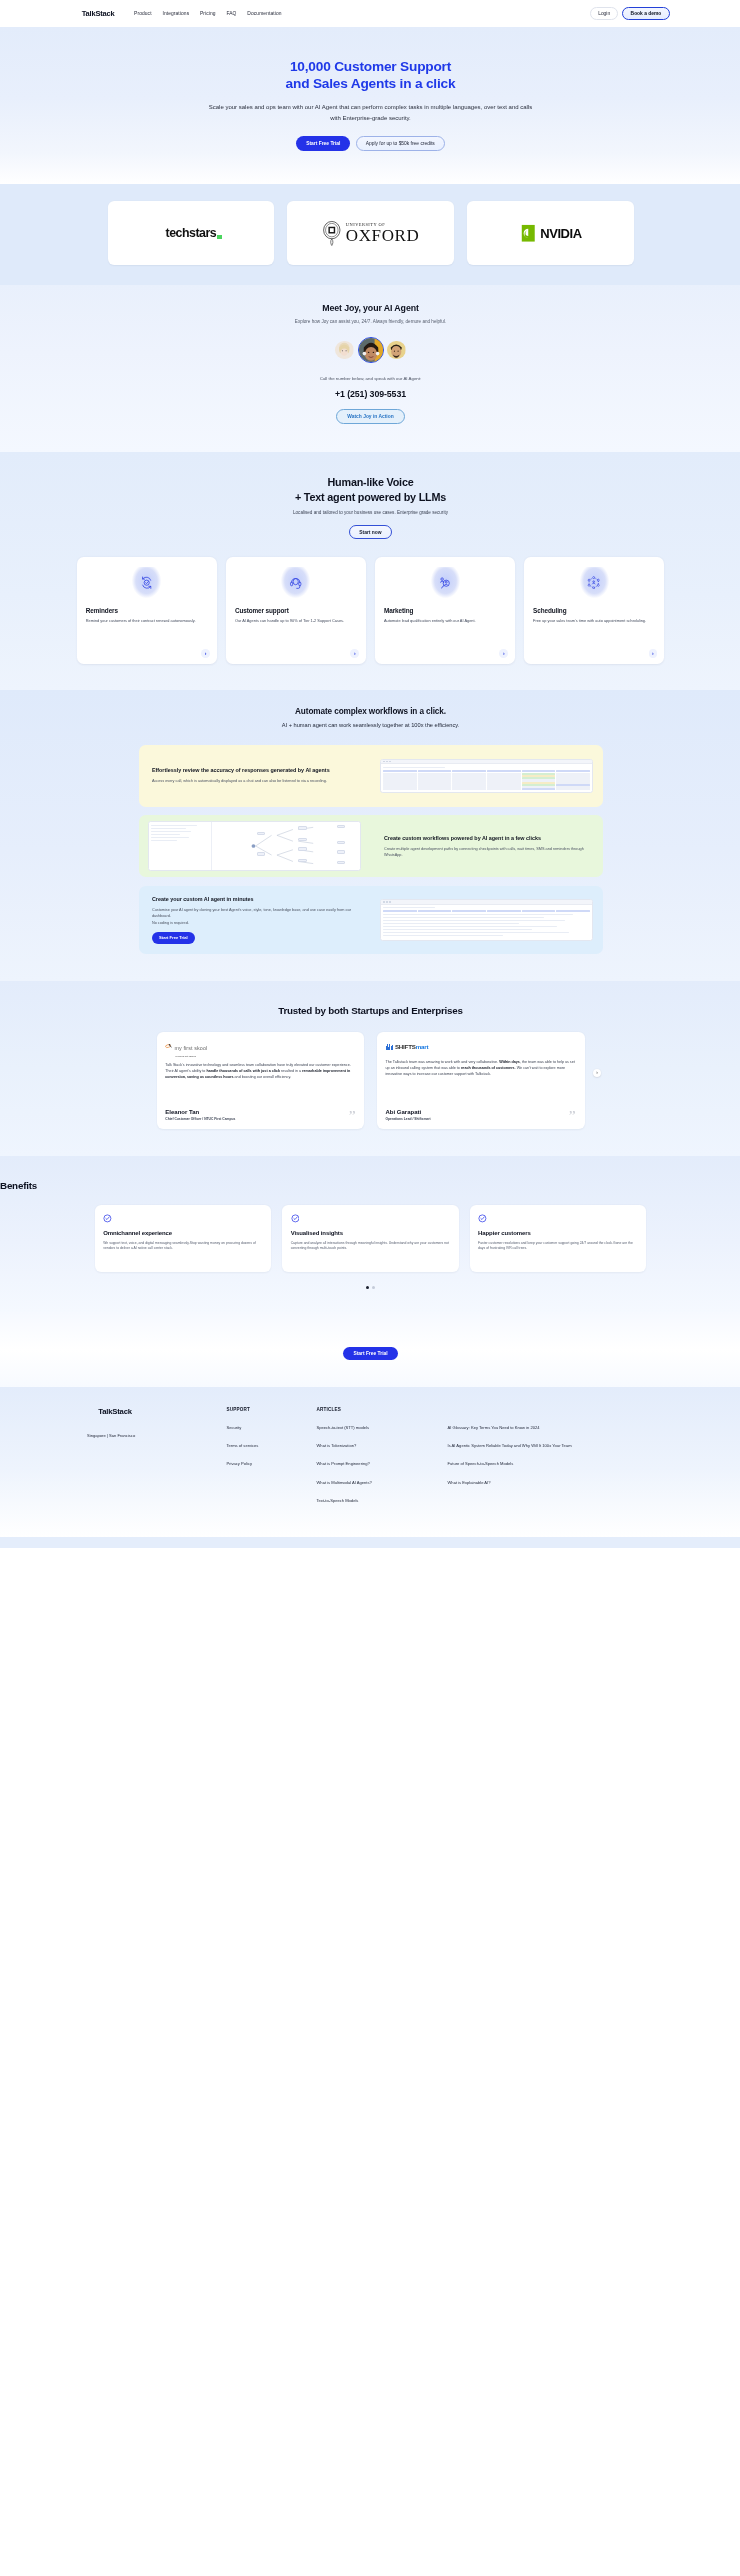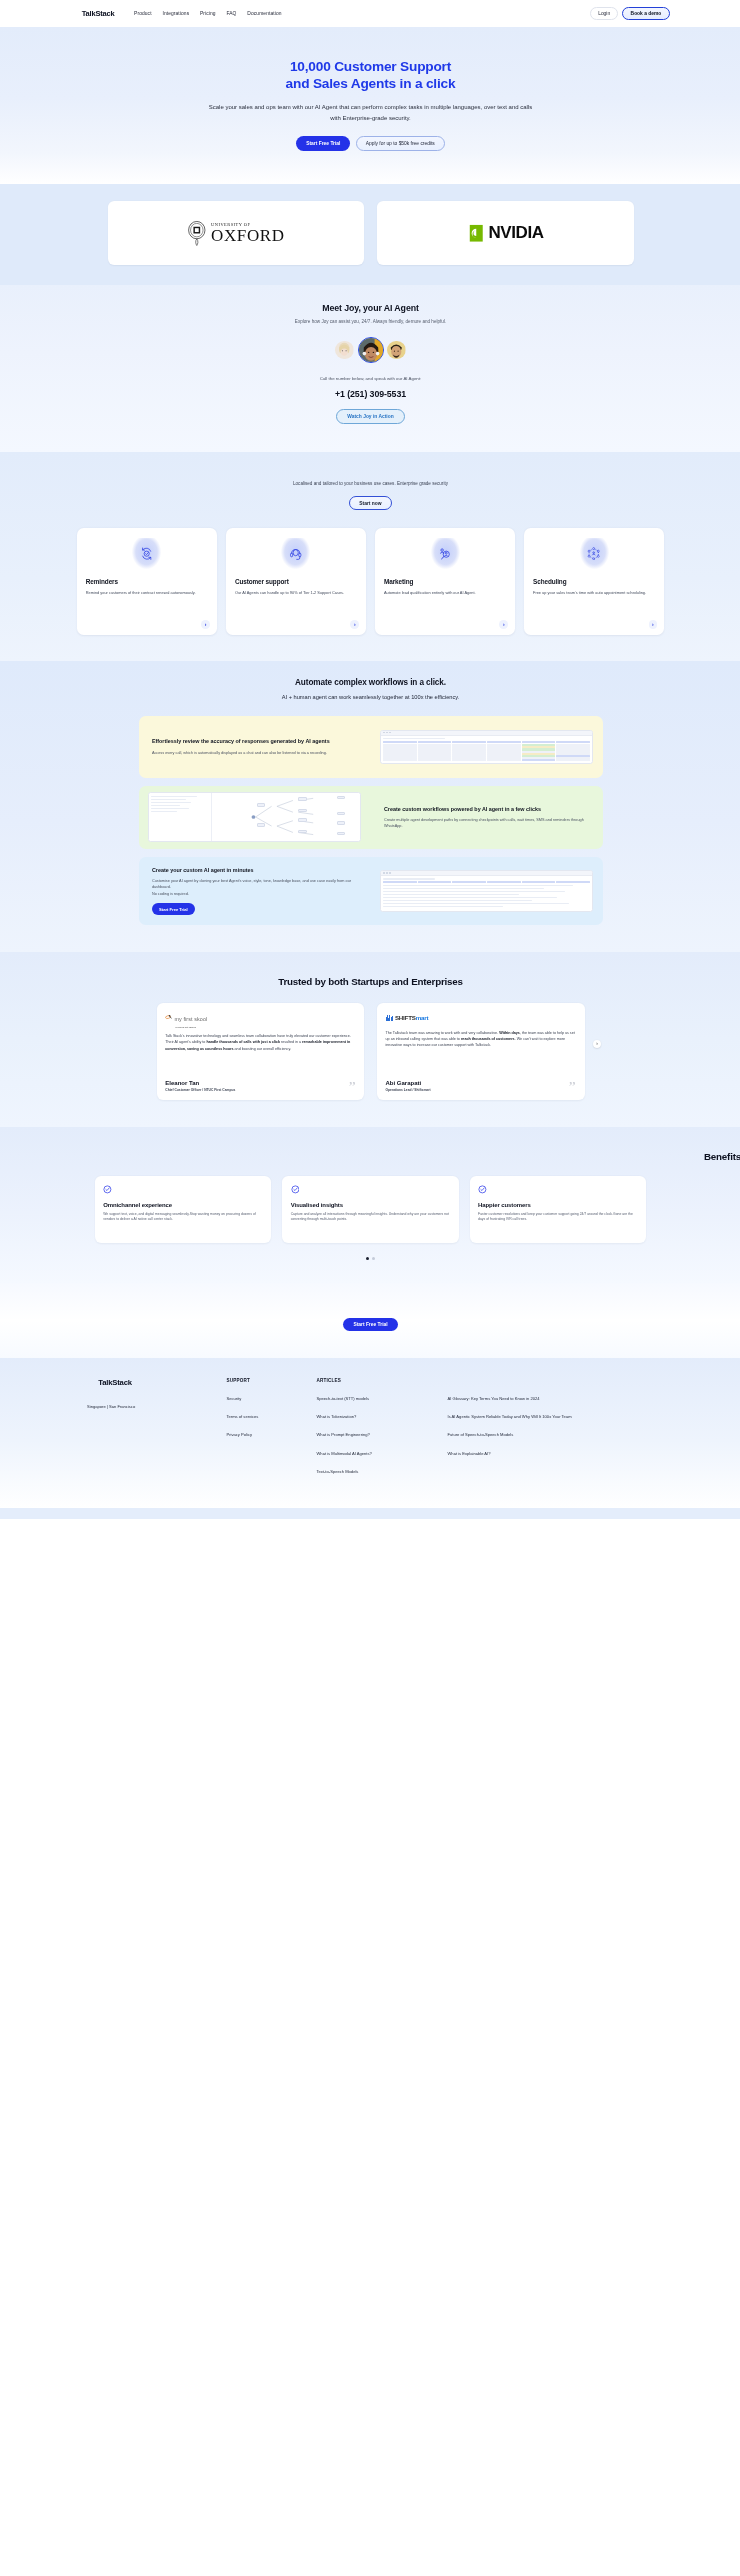--- a/index.html
+++ b/index.html
@@ -67,21 +67,21 @@
   .lg-techstars::after {
     content:""; position:absolute; right:-5.7px; bottom:1px; width:4.6px; height:4.6px; background:#4bd55f;
   }
   .lg-oxford { display:flex; align-items:center; gap:4.6px; }
   .ox-crest { width:19.6px; height:26px; }
   .ox-txt { text-align:left; }
   .ox-top { font-family:"Liberation Serif", serif; font-size:4.4px; letter-spacing:0.5px; color:#1b1b1b; }
   .ox-big { font-family:"Liberation Serif", serif; font-size:17px; letter-spacing:0.6px; color:#111; line-height:1.05; }
   .lg-nvidia { display:flex; align-items:center; gap:3.1px; }
   .nv-mark { width:18.5px; height:18.5px; }
-  .nv-txt { font-size:17px; font-weight:800; letter-spacing:-0.4px; color:#0b0b0b; }
+  .nv-txt { font-size:13px; font-weight:800; letter-spacing:-0.4px; color:#0b0b0b; }
 
   
   .joy {
     background:linear-gradient(180deg,#e9f0fc 0%, #eef3fd 40%, #f4f8ff 100%);
     padding:17.5px 0 28px; text-align:center;
   }
   .joy h2 { font-size:8.8px; font-weight:800; color:#0e1220; letter-spacing:-0.1px; }
   .joy .sub { margin-top:6.2px; font-size:4.6px; color:#555c6c; }
   .avatars { margin-top:13.4px; display:flex; justify-content:center; align-items:center; gap:3.6px; }
   .av { width:18.5px; height:18.5px; border-radius:50%; overflow:hidden; }
@@ -178,21 +178,21 @@
   .tst-role { margin-top:1.5px; font-size:3.3px; font-weight:600; color:#3d4454; }
   .quote-mark { font-size:15.5px; line-height:.6; color:#c9ccd4; font-family:"Liberation Serif", serif; }
   .tst-arrow {
     position:absolute; right:140px; top:50%; width:8.2px; height:8.2px; border-radius:50%;
     background:#fff; box-shadow:0 0.5px 1.5px rgba(0,0,0,.16);
     display:flex; align-items:center; justify-content:center; font-size:4.6px; color:#333; cursor:pointer;
   }
 
   
   .ben { background:linear-gradient(180deg,#e3ecfb 0%, #ecf2fd 55%, #f5f9ff 100%); padding:24px 0 23px; }
-  .ben h2 { text-align:right; font-size:9.8px; font-weight:800; color:#0d1120; letter-spacing:-0.2px; }
+  .ben h2 { text-align:left; font-size:9.8px; font-weight:800; color:#0d1120; letter-spacing:-0.2px; }
   .ben-row { margin:14.4px auto 0; width:551px; display:flex; gap:11.3px; }
   .ben-card {
     flex:1; background:#fff; border-radius:6.2px; padding:8.8px 8.2px 9.3px; min-height:67px;
     box-shadow:0 0.5px 2.1px rgba(20,30,70,.06);
   }
   .ben-ico { width:8.8px; height:8.8px; margin-bottom:5.7px; }
   .ben-title { font-size:6px; font-weight:700; color:#0e1220; letter-spacing:-0.1px; }
   .ben-desc { margin-top:4.1px; font-size:3.4px; line-height:1.68; color:#5a6172; }
   .dots { margin-top:13.4px; display:flex; justify-content:center; gap:3.6px; }
   .dot { width:3.1px; height:3.1px; border-radius:50%; background:#c4cbd9; cursor:pointer; }
@@ -253,20 +253,23 @@
   <p>Scale your sales and ops team with our AI Agent that can perform complex tasks in multiple languages, over text and calls with Enterprise-grade security.</p>
   <div class="hero-ctas">
     <button class="btn-primary">Start Free Trial</button>
     <button class="btn-ghost">Apply for up to $50k free credits</button>
   </div>
 </section>
 
 <section class="logos">
   <div class="logos-row">
     <div class="logo-card">
+      <span class="lg-techstars">techstars</span>
+    </div>
+    <div class="logo-card">
       <div class="lg-oxford">
         <svg class="ox-crest" viewBox="0 0 40 54">
           <ellipse cx="20" cy="21" rx="17" ry="18" fill="none" stroke="#1a1a1a" stroke-width="1.4"></ellipse>
           <ellipse cx="20" cy="21" rx="13" ry="14" fill="none" stroke="#1a1a1a" stroke-width="1"></ellipse>
           <rect x="13" y="14" width="14" height="14" fill="#1a1a1a"></rect>
           <rect x="16" y="17" width="8" height="8" fill="#fff"></rect>
           <path d="M20 39 C16 44 18 50 20 53 C22 50 24 44 20 39 Z" fill="none" stroke="#1a1a1a" stroke-width="1.2"></path>
         </svg>
         <div class="ox-txt">
           <div class="ox-top">UNIVERSITY OF</div>
@@ -323,20 +326,24 @@
         <path d="M13 29 q7 7 14 0 q-2 7 -7 7 q-5 0 -7 -7 Z" fill="#3a2a1c"></path>
       </svg>
     </div>
   </div>
   <div class="callline">Call the number below, and speak with our AI Agent:</div>
   <div class="phone">+1 (251) 309-5531</div>
   <button class="btn-watch">Watch Joy in Action</button>
 </section>
 
 <section class="voice">
+  <h2>
+    <span>Human-like Voice</span><br>
+    <span>+ Text agent powered by LLMs</span>
+  </h2>
   <div class="sub">Localised and tailored to your business use cases. Enterprise grade security</div>
   <button class="btn-startnow">Start now</button>
 
   <div class="cards4">
     <div class="card4">
       <div class="c4-icon">
         <svg width="13.4" height="13.4" viewBox="0 0 26 26" fill="none" stroke="#2437e0" stroke-width="1.4">
           <path d="M21 9 A9 9 0 0 0 5 6"></path>
             <path d="M5 17 A9 9 0 0 0 21 20"></path>
           <path d="M5 2 L5 6 L9 6" stroke-linecap="round"></path>

